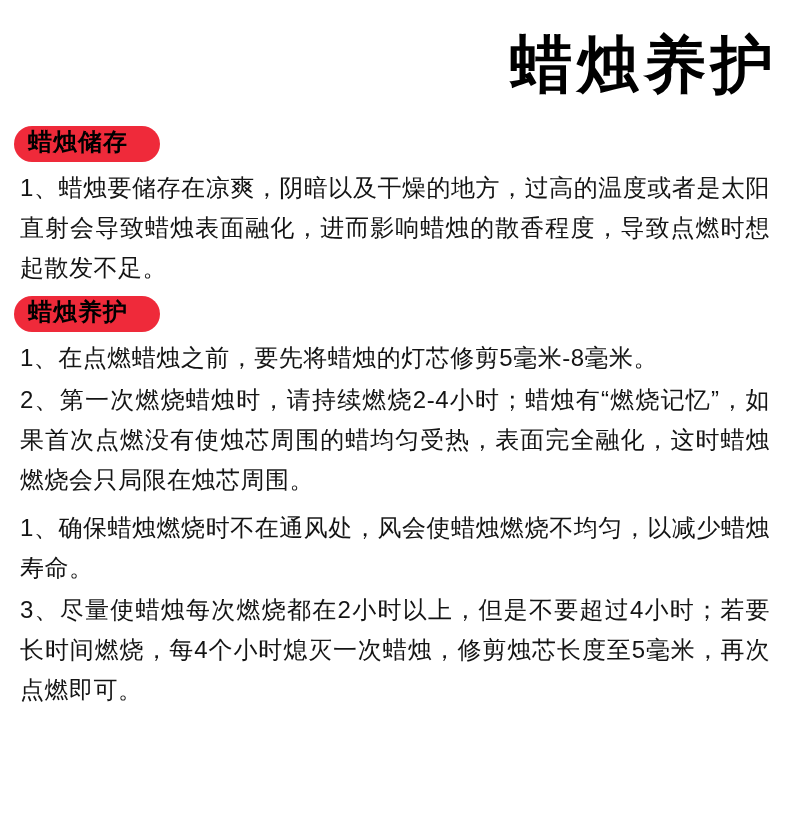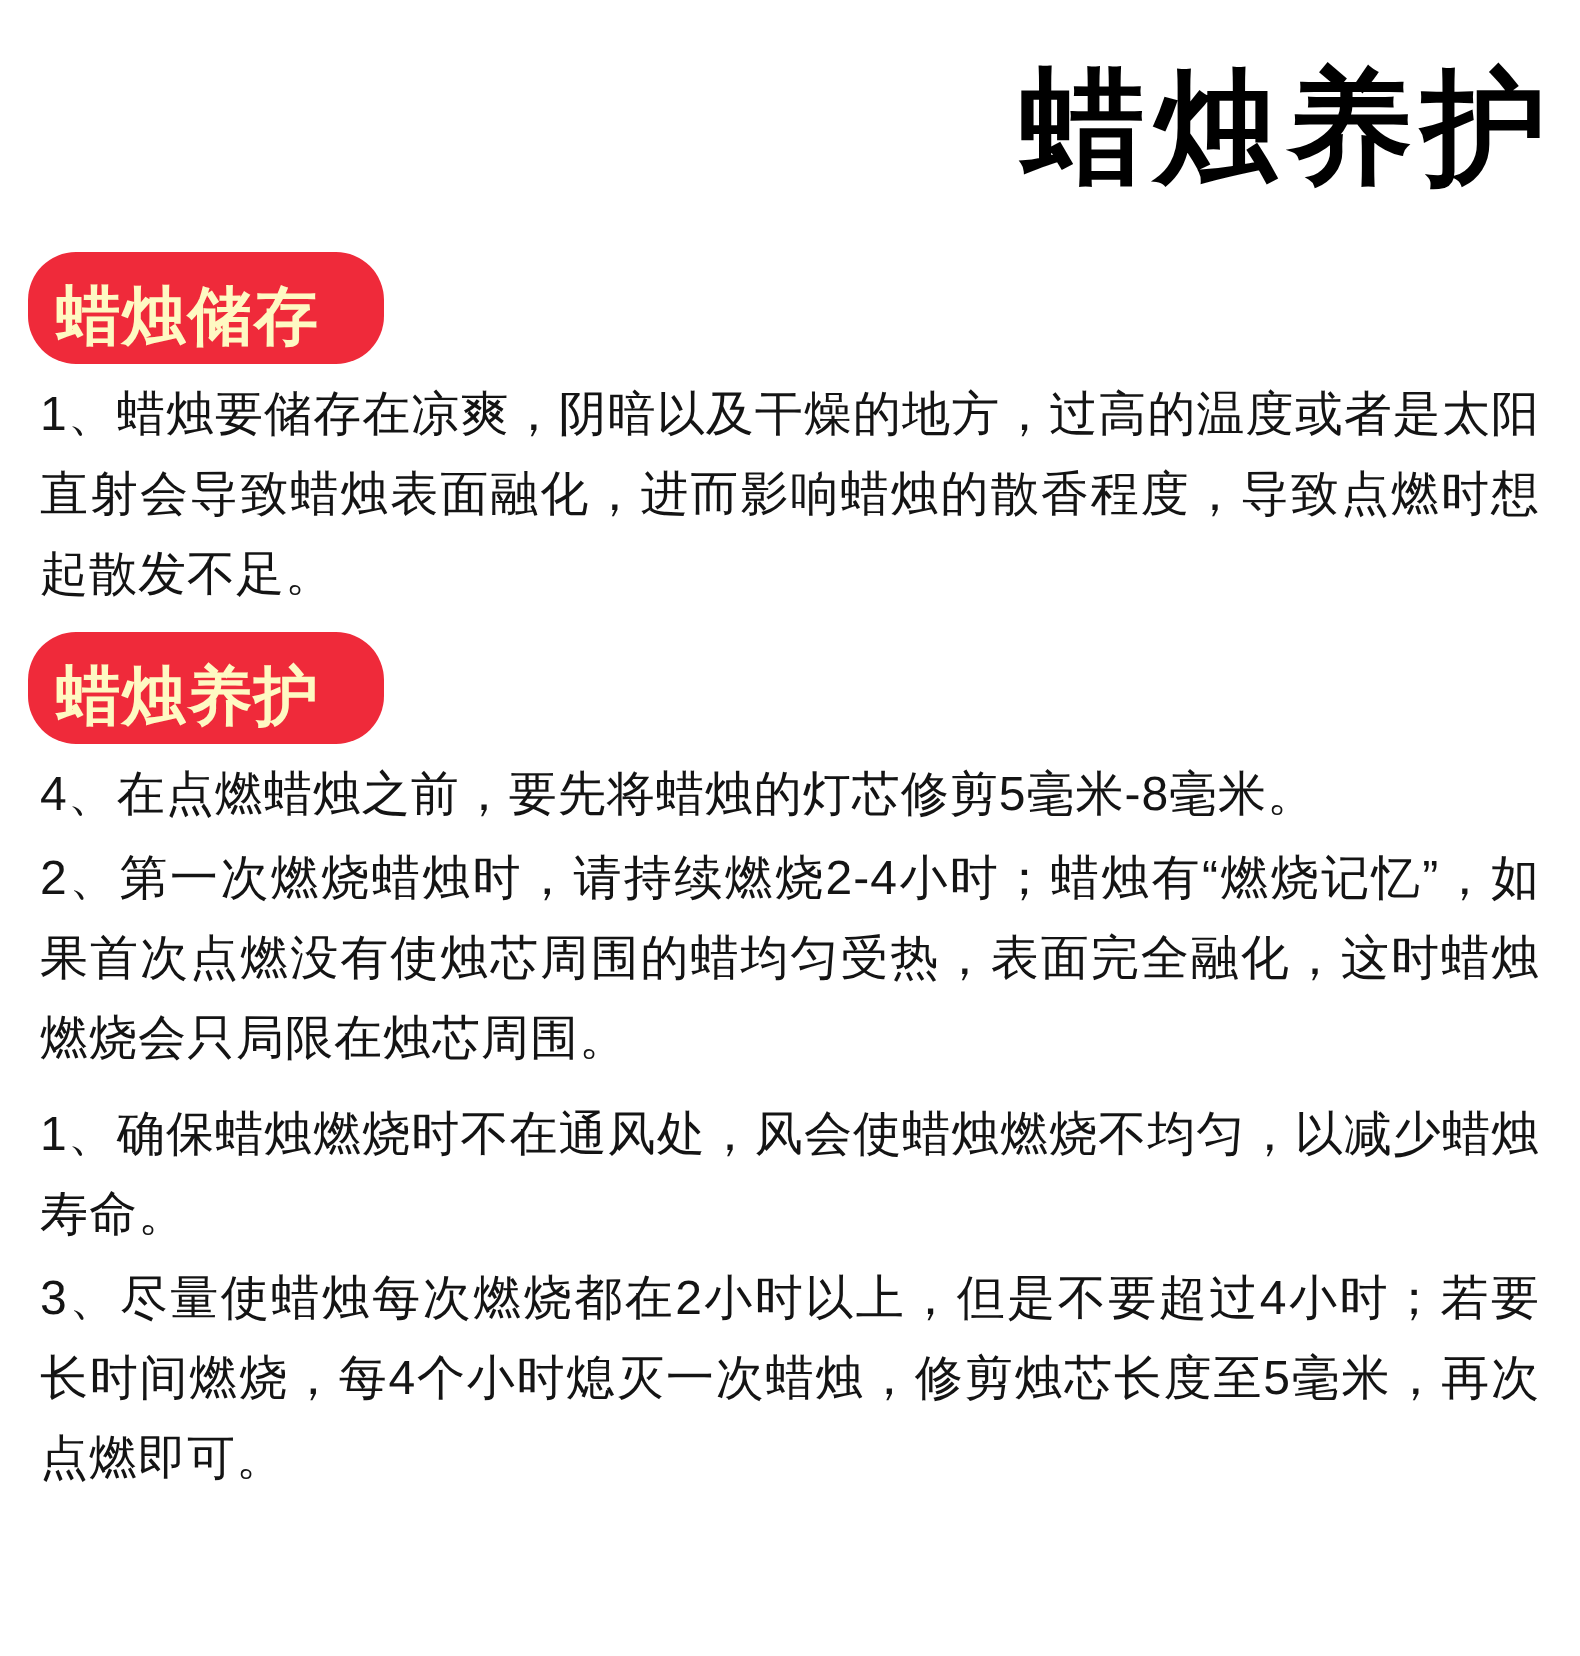--- a/index.html
+++ b/index.html
@@ -30,25 +30,25 @@
   }
   .content {
     padding: 0 20px;
   }
   .section {
     margin: 0 0 8px 0;
   }
   .section-header-pill {
     display: inline-block;
     background: var(--accent-red, #ef2a3a);
-    color: #fef9c3;
-    font-size: 32px;
+    color: #000000;
+    font-size: 24px;
     font-weight: 700;
     line-height: 1;
-    padding: 16px 32px 8px 14px;
+    padding: 4px 32px 8px 14px;
     border-radius: 24px;
     margin: 0 0 6px -6px;
     letter-spacing: 1px;
   }
   .para {
     font-size: 24px;
     line-height: 40px;
     font-weight: 400;
     text-align: justify;
     letter-spacing: 0.5px;
@@ -65,21 +65,21 @@
 
   <div class="content">
 
     <div class="section">
       <div class="section-header-pill">蜡烛储存</div>
       <div class="para">1、蜡烛要储存在凉爽，阴暗以及干燥的地方，过高的温度或者是太阳直射会导致蜡烛表面融化，进而影响蜡烛的散香程度，导致点燃时想起散发不足。</div>
     </div>
 
     <div class="section">
       <div class="section-header-pill">蜡烛养护</div>
-      <div class="para">4、在点燃蜡烛之前，要先将蜡烛的灯芯修剪5毫米-8毫米。</div>
+      <div class="para">1、在点燃蜡烛之前，要先将蜡烛的灯芯修剪5毫米-8毫米。</div>
       <div class="para">2、第一次燃烧蜡烛时，请持续燃烧2-4小时；蜡烛有“燃烧记忆”，如果首次点燃没有使烛芯周围的蜡均匀受热，表面完全融化，这时蜡烛燃烧会只局限在烛芯周围。</div>
     </div>
 
     <div class="section">
       <div class="para">1、确保蜡烛燃烧时不在通风处，风会使蜡烛燃烧不均匀，以减少蜡烛寿命。</div>
       <div class="para">3、尽量使蜡烛每次燃烧都在2小时以上，但是不要超过4小时；若要长时间燃烧，每4个小时熄灭一次蜡烛，修剪烛芯长度至5毫米，再次点燃即可。</div>
     </div>
 
   </div>
 </div>

